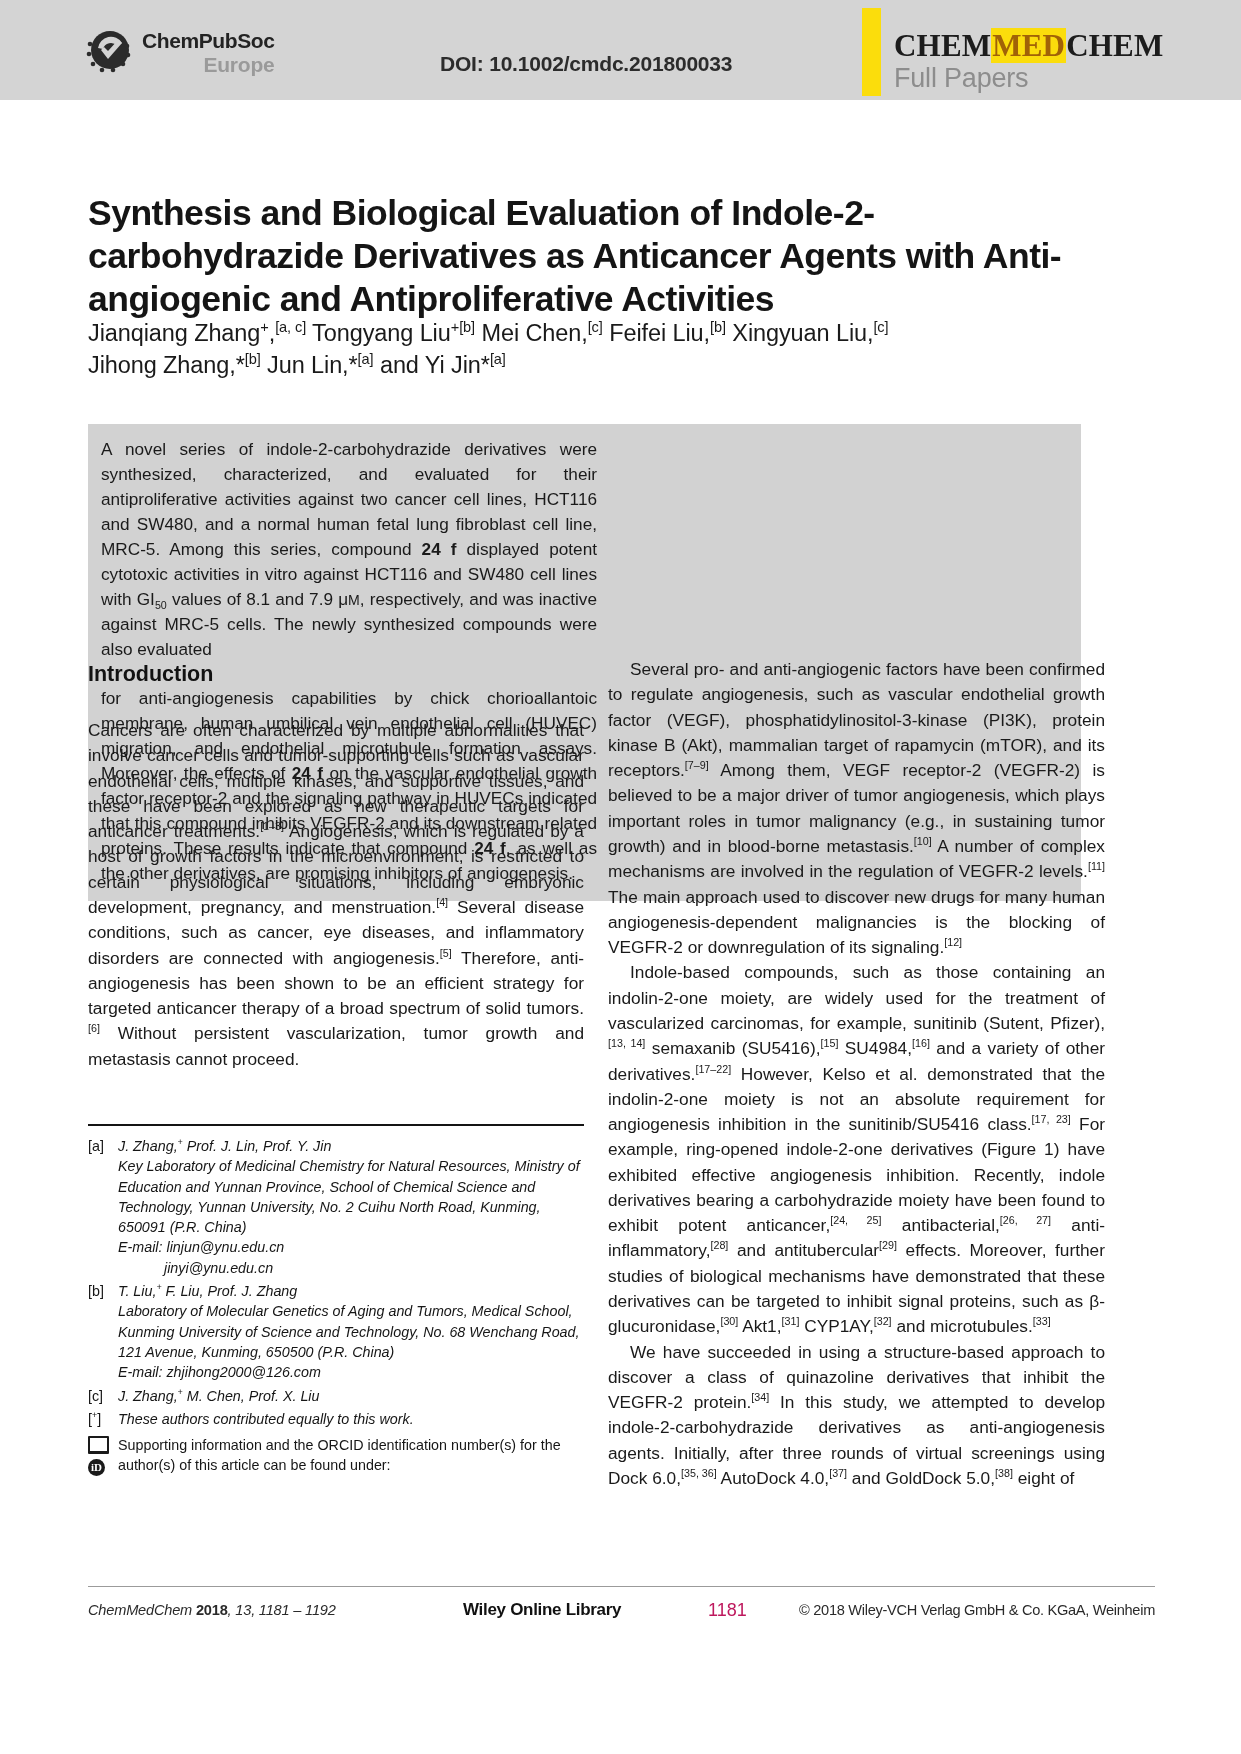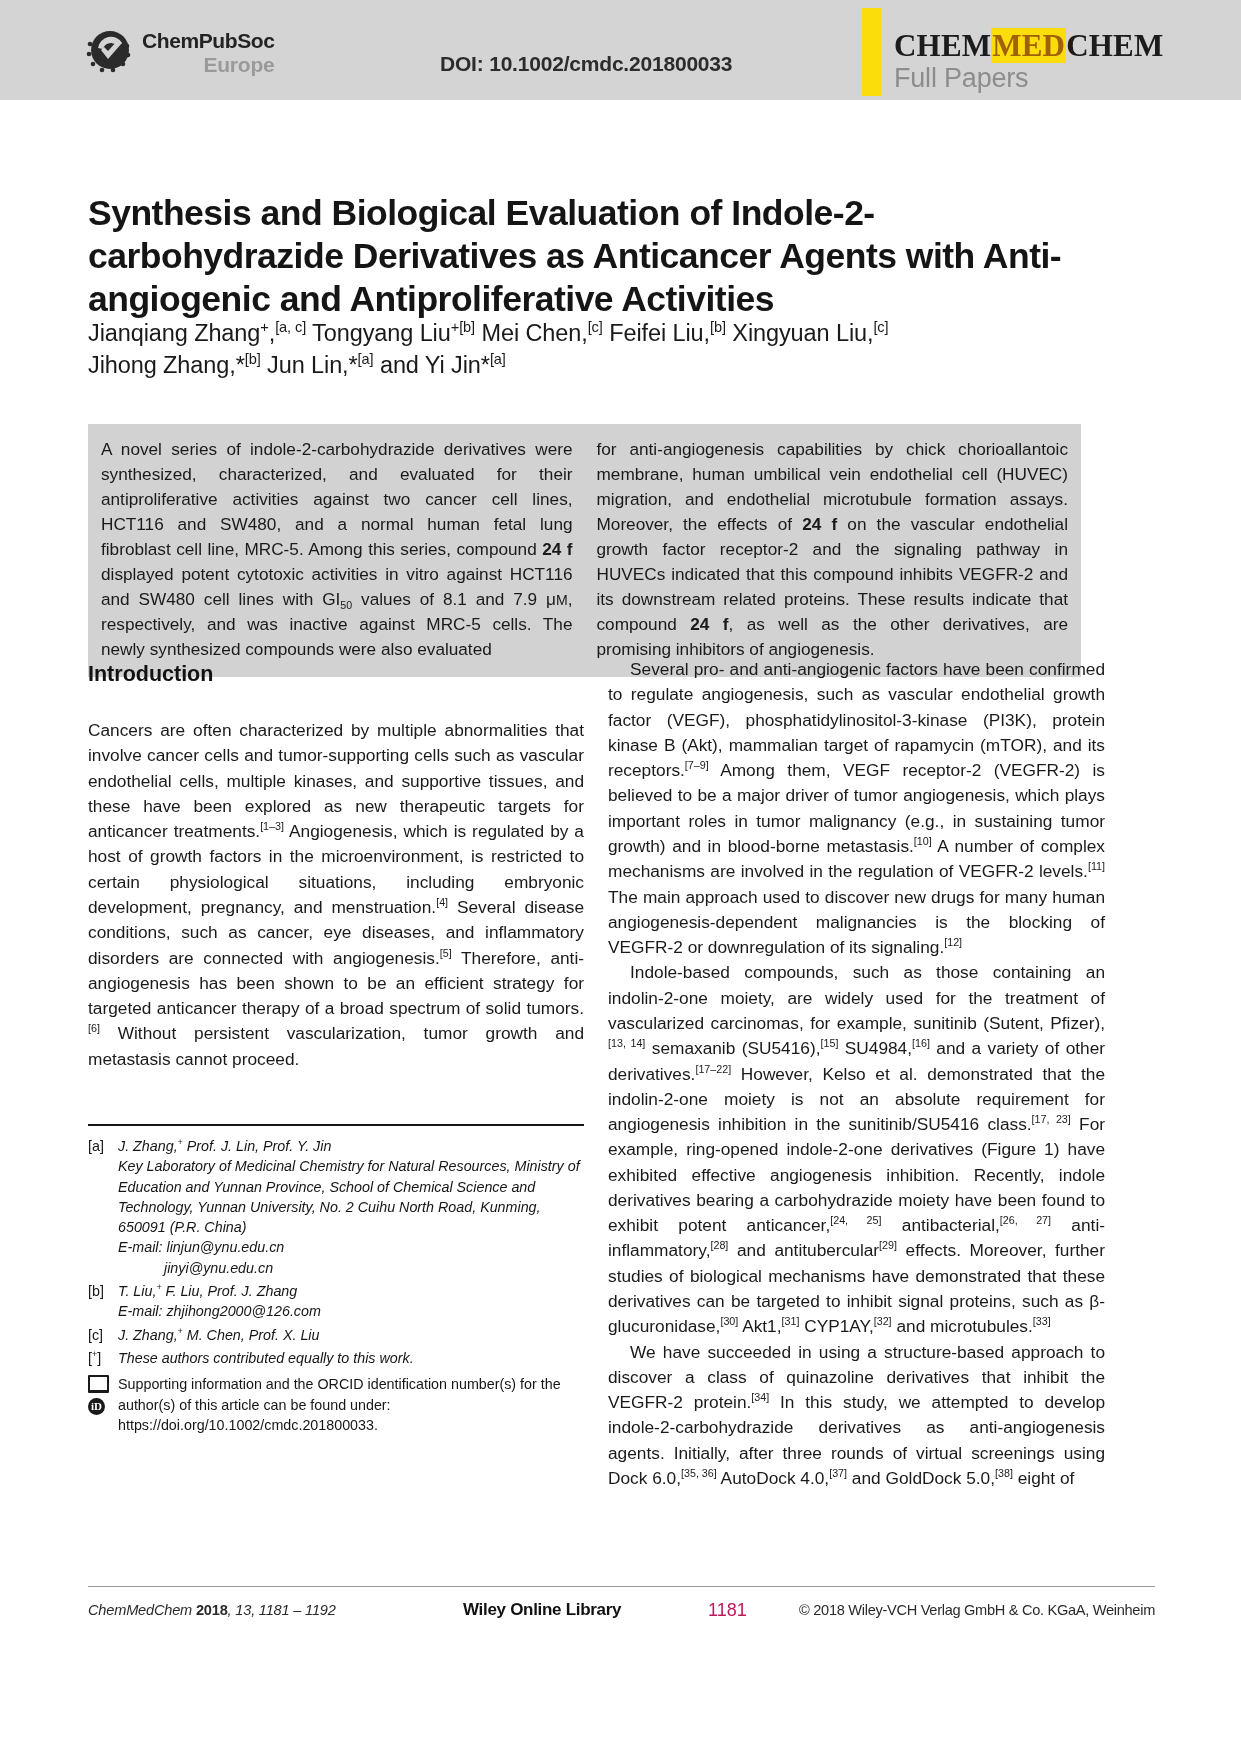--- a/index.html
+++ b/index.html
@@ -138,20 +138,21 @@
   .abstract {
     position: absolute;
     left: 88px;
     top: 424px;
     width: 993px;
     background: #d2d2d2;
     padding: 13px 13px 15px 13px;
     box-sizing: border-box;
     display: flex;
     gap: 24px;
+    flex-direction: column;
   }
   .abstract-col {
     width: 496px;
     font-size: 17.2px;
     line-height: 1.455;
     text-align: justify;
     color: #1a1a1a;
   }
 
   
@@ -367,20 +368,21 @@
             <div class="ital">J. Zhang,<sup>+</sup> Prof. J. Lin, Prof. Y. Jin</div>
             <div class="ital">Key Laboratory of Medicinal Chemistry for Natural Resources, Ministry of Education and Yunnan Province, School of Chemical Science and Technology, Yunnan University, No. 2 Cuihu North Road, Kunming, 650091 (P.R. China)</div>
             <div class="ital">E-mail: linjun@ynu.edu.cn</div>
             <div class="ital" style="padding-left: 46px;">jinyi@ynu.edu.cn</div>
           </div>
         </div>
         <div class="fn-row">
           <div class="fn-tag">[b]</div>
           <div class="fn-body">
             <div class="ital">T. Liu,<sup>+</sup> F. Liu, Prof. J. Zhang</div>
+            <div class="ital">Laboratory of Molecular Genetics of Aging and Tumors, Medical School, Kunming University of Science and Technology, No. 68 Wenchang Road, 121 Avenue, Kunming, 650500 (P.R. China)</div>
             <div class="ital">E-mail: zhjihong2000@126.com</div>
           </div>
         </div>
         <div class="fn-row">
           <div class="fn-tag">[c]</div>
           <div class="fn-body">
             <div class="ital">J. Zhang,<sup>+</sup> M. Chen, Prof. X. Liu</div>
           </div>
         </div>
       </div>
@@ -391,21 +393,20 @@
     </div>
 
     <div class="fn-row" style="margin-top:6px;">
       <div class="fn-icon-col">
         <span class="si-icon"></span>
         <span class="orcid-icon">iD</span>
       </div>
       <div class="fn-body">
         <div>Supporting information and the ORCID identification number(s) for the</div>
         <div>author(s) of this article can be found under:</div>
-        <div>https://doi.org/10.1002/cmdc.201800033.</div>
       </div>
     </div>
   </div>
 
   <div class="footer-rule"></div>
   <div class="footer">
     <div class="footer-cite"><span class="ital">ChemMedChem</span> <b>2018</b>, <span class="ital">13</span>, 1181 – 1192</div>
     <div class="footer-wol">Wiley Online Library</div>
     <div class="footer-page">1181</div>
     <div class="footer-copy">© 2018 Wiley-VCH Verlag GmbH &amp; Co. KGaA, Weinheim</div>

